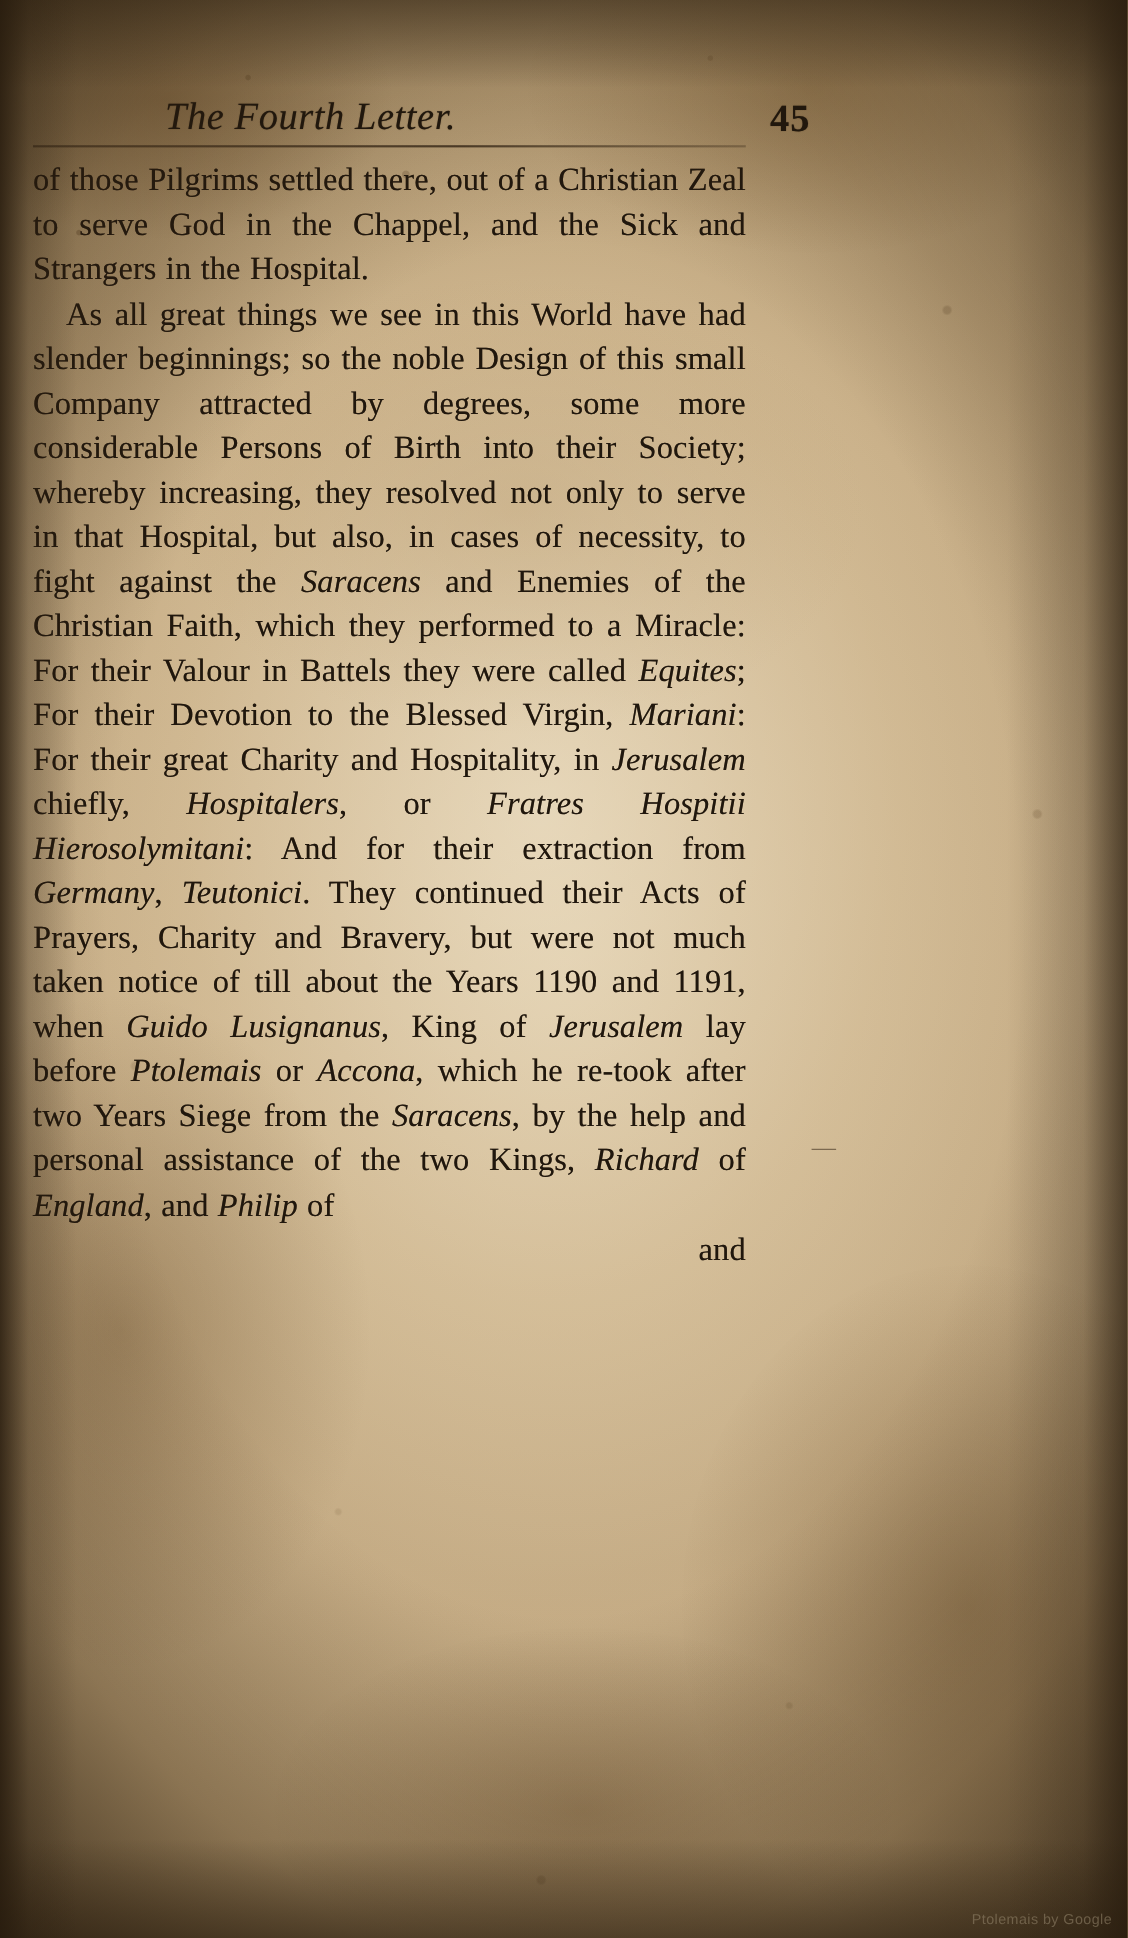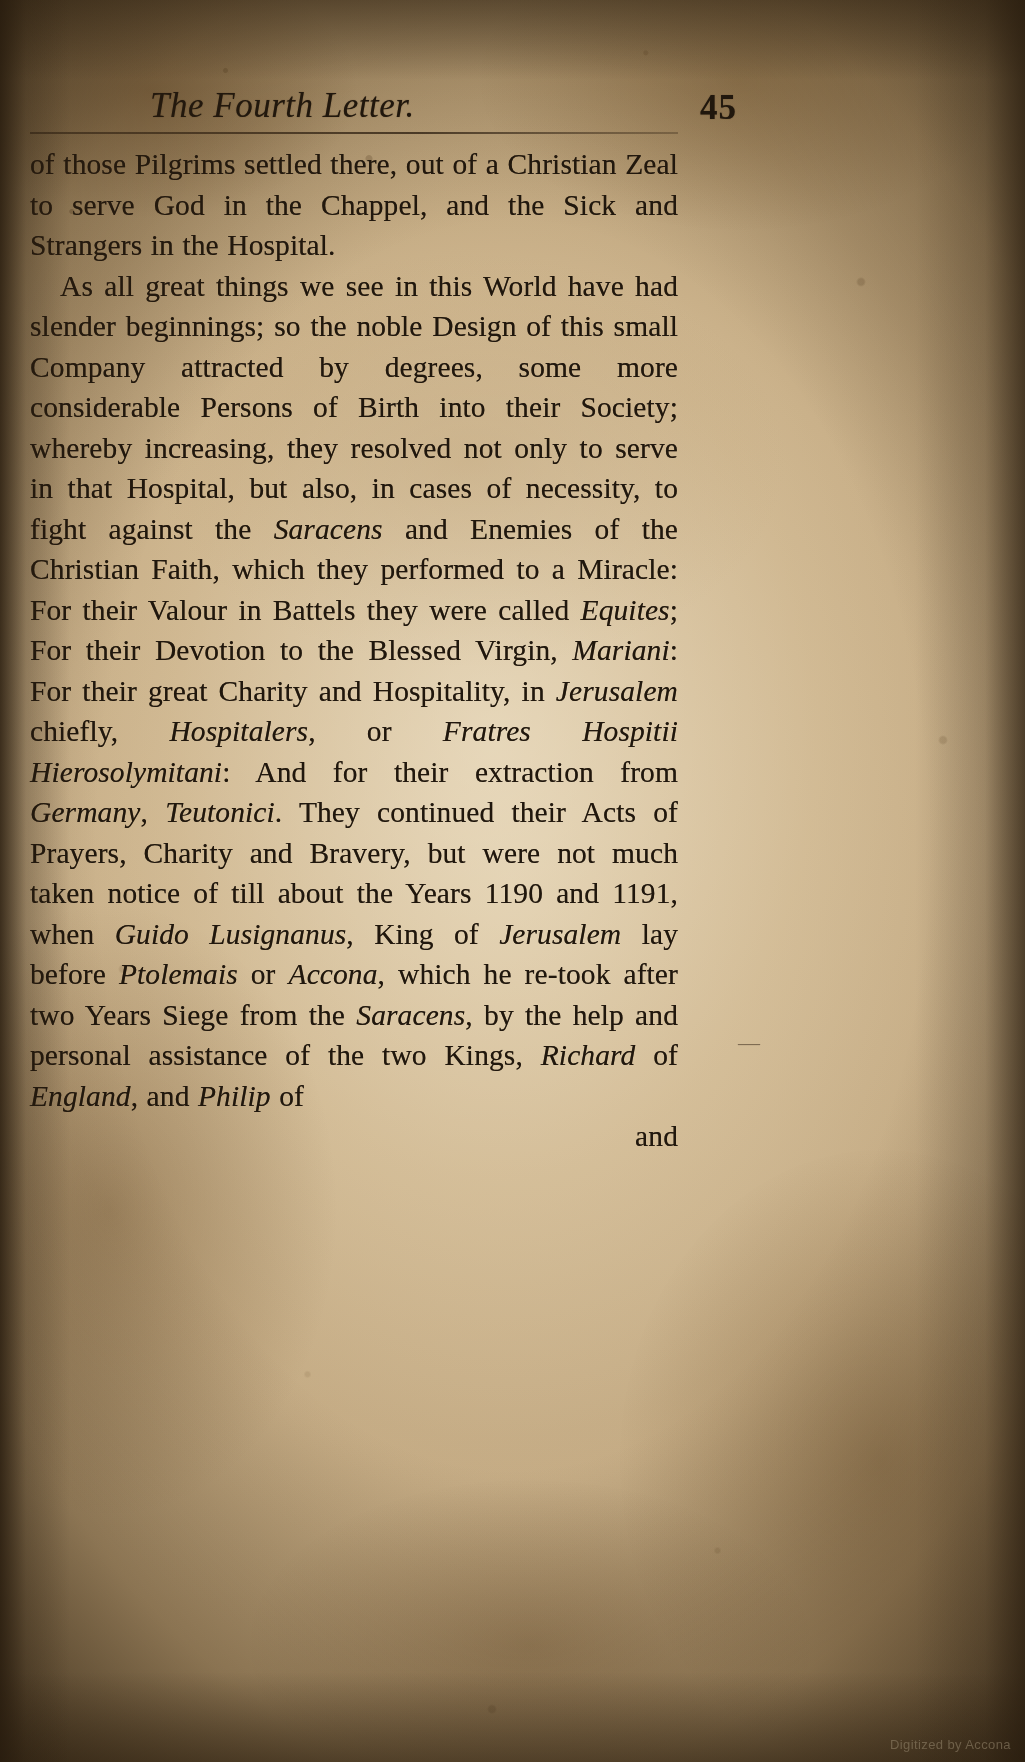--- a/index.html
+++ b/index.html
@@ -184,14 +184,14 @@
       </p>
       <p class="last-line">and</p>
     </div>
   </div>
 
   <div class="margin-mark" style="left:738px; top:1030px;">—</div>
 
   <div class="vignette"></div>
   <div class="edge-dark"></div>
 
-  <div class="footer-credit">Digitized by Accona</div>
+  <div class="footer-credit">Ptolemais by Google</div>
 </div>
 
 </body></html>

